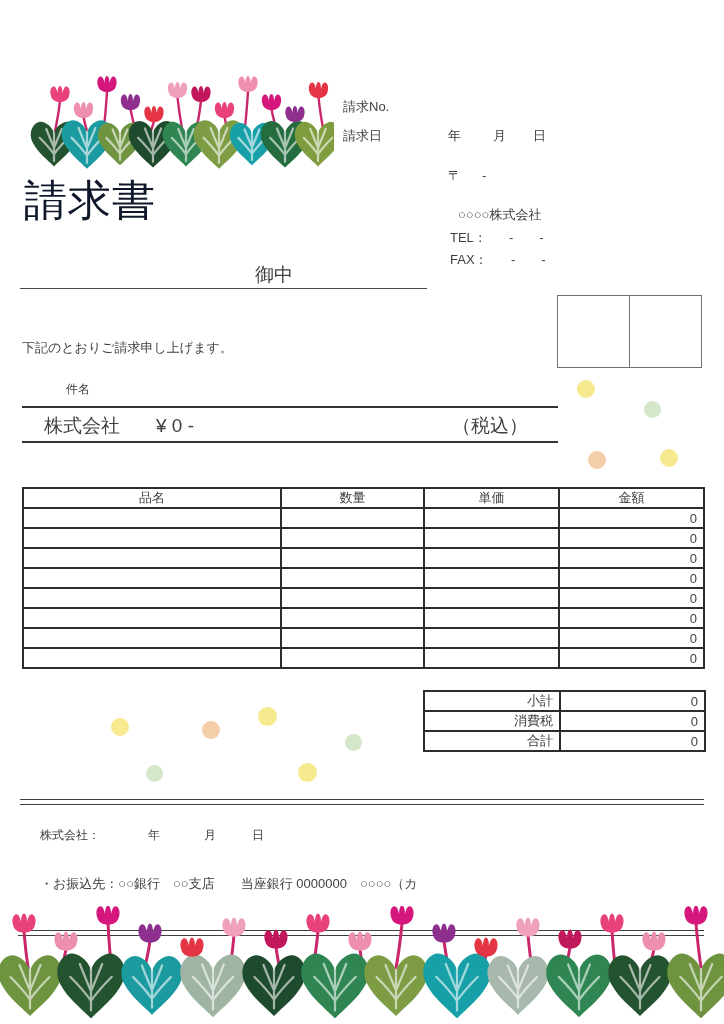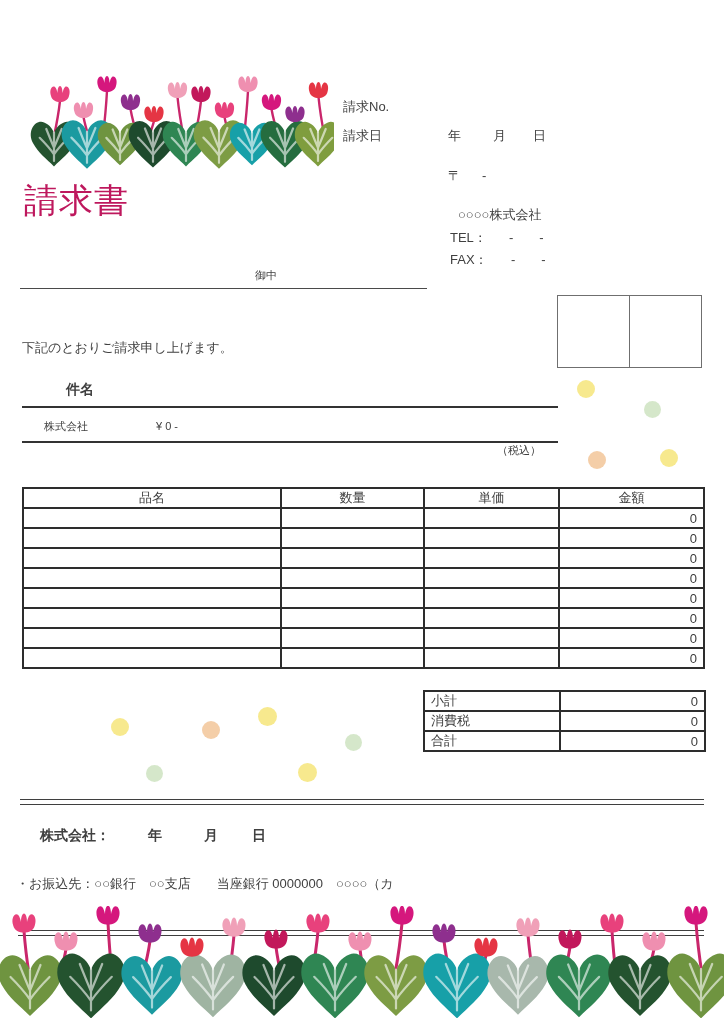--- a/index.html
+++ b/index.html
@@ -3,37 +3,37 @@
 <meta charset="utf-8">
 <style>
   html,body{margin:0;padding:0;background:#e8e8e8;}
   .page{
     position:relative;width:724px;height:1024px;background:#ffffff;
     margin:0 auto;overflow:hidden;
     font-family:"Liberation Sans",sans-serif;color:#404040;
   }
   .abs{position:absolute;white-space:nowrap;}
   .t13{font-size:13px;line-height:15px;}
-  .t14{font-size:14px;line-height:16px;font-weight:bold;}
-  .t15{font-size:11px;line-height:18px;}
-  .title{font-size:34px;line-height:36px;color:#be185d;letter-spacing:1px;}
+  .t14{font-size:12px;line-height:16px;}
+  .t15{font-size:19px;line-height:18px;}
+  .title{font-size:43px;line-height:36px;color:#0f172a;letter-spacing:1px;}
   .thin-rule{position:absolute;border-top:1.5px solid #4a4a4a;height:0;}
   .thick-rule{position:absolute;border-top:2.5px solid #333333;height:0;}
   .double-rule{position:absolute;height:4px;border-top:1.5px solid #3f3f3f;border-bottom:1.5px solid #3f3f3f;}
   .stamp{position:absolute;left:557px;top:295px;width:143px;height:71px;border:1px solid #6f6f6f;display:flex;}
   .stamp .cell{flex:1;}
   .stamp .cell:first-child{border-right:1px solid #6f6f6f;}
   table{border-collapse:collapse;table-layout:fixed;}
   .items{position:absolute;left:22px;top:487px;width:681px;}
   .items th{border:2px solid #2d2d2d;font-weight:normal;font-size:13px;height:16px;text-align:center;padding:0;color:#3c3c3c;}
   .items td{border:2px solid #2d2d2d;font-size:13px;height:18px;padding:0 6px;color:#3c3c3c;}
   .summary{position:absolute;left:423px;top:690px;width:281px;}
   .summary td{border:2px solid #2d2d2d;font-size:13px;height:17px;padding:0 6px;color:#3c3c3c;}
   .amt{text-align:right;}
-  .sum-label{text-align:left;}
+  .sum-label{text-align:right;}
   .dot{position:absolute;border-radius:50%;opacity:.9;}
   .flower-svg{position:absolute;z-index:2;}
 </style>
 </head>
 <body>
 
 <div class="page">
 
   <svg id="flower-top" class="flower-svg" style="left:26px;top:74px;" width="308" height="96" viewBox="0 0 308 96">
       <path d="M34 27 Q 32.2 43 28 62" stroke="#c9266b" stroke-width="2.4" fill="none" stroke-linecap="round"></path>
@@ -103,21 +103,21 @@
     <div class="cell"></div>
   </div>
 
   <div class="abs t13" style="left:22px;top:340px;">下記のとおりご請求申し上げます。</div>
 
   <div class="abs t14" style="left:66px;top:381px;">件名</div>
   <div class="thick-rule" style="left:22px;top:406px;width:536px;"></div>
 
   <div class="abs t15" style="left:44px;top:417px;">株式会社</div>
   <div class="abs t15" style="left:156px;top:417px;">¥ 0 -</div>
-  <div class="abs t15" style="left:497px;top:417px;margin-top:24px;">（税込）</div>
+  <div class="abs t15" style="left:452px;top:417px;">（税込）</div>
   <div class="thick-rule" style="left:22px;top:441px;width:536px;"></div>
 
   <table class="items">
     <colgroup>
         <col style="width:258px">
         <col style="width:143px">
         <col style="width:135px">
         <col style="width:145px">
       </colgroup>
     <tbody>
@@ -208,21 +208,21 @@
   <div class="dot" style="left: 258px; top: 707px; width: 19px; height: 19px; background: rgb(246, 231, 130);"></div>
   <div class="dot" style="left: 146px; top: 765px; width: 17px; height: 17px; background: rgb(208, 228, 196);"></div>
   <div class="dot" style="left: 298px; top: 763px; width: 19px; height: 19px; background: rgb(246, 231, 130);"></div>
   <div class="dot" style="left: 345px; top: 734px; width: 17px; height: 17px; background: rgb(208, 228, 196);"></div>
 
   <div class="double-rule" style="left:20px;top:799px;width:684px;"></div>
   <div class="abs t14" style="left:40px;top:827px;">株式会社：</div>
   <div class="abs t14" style="left:148px;top:827px;">年</div>
   <div class="abs t14" style="left:204px;top:827px;">月</div>
   <div class="abs t14" style="left:252px;top:827px;">日</div>
-  <div class="abs t13" style="left:16px;top:876px;">・お振込先：○○銀行　○○支店　　当座銀行 0000000　○○○○（カ</div>
+  <div class="abs t13" style="left:40px;top:876px;">・お振込先：○○銀行　○○支店　　当座銀行 0000000　○○○○（カ</div>
 
   <div class="double-rule" style="left:18px;top:930px;width:686px;z-index:1;"></div>
   <svg id="flower-bottom" class="flower-svg" style="left:0;top:906px;" width="724" height="112" viewBox="0 0 724 112">
       <path d="M24 25 Q 25.5 45 29 68" stroke="#c9266b" stroke-width="3" fill="none" stroke-linecap="round"></path>
       <path d="M66 43 Q 64.2 54 60 68" stroke="#c9266b" stroke-width="3" fill="none" stroke-linecap="round"></path>
       <path d="M108 17 Q 109.2 41 112 68" stroke="#c9266b" stroke-width="3" fill="none" stroke-linecap="round"></path>
       <path d="M150 35 Q 147.9 50 143 68" stroke="#c9266b" stroke-width="3" fill="none" stroke-linecap="round"></path>
       <path d="M192 49 Q 193.8 57 198 68" stroke="#c9266b" stroke-width="3" fill="none" stroke-linecap="round"></path>
       <path d="M234 29 Q 232.5 47 229 68" stroke="#c9266b" stroke-width="3" fill="none" stroke-linecap="round"></path>
       <path d="M276 41 Q 277.5 53 281 68" stroke="#c9266b" stroke-width="3" fill="none" stroke-linecap="round"></path>

